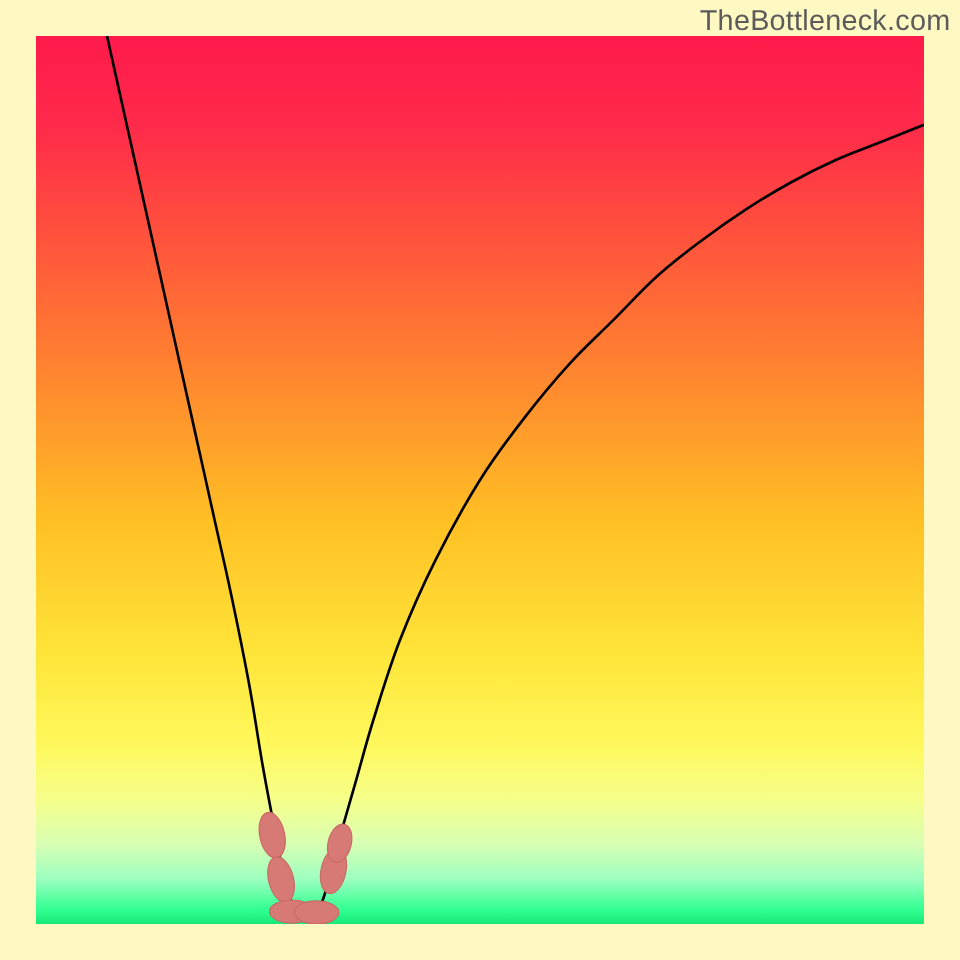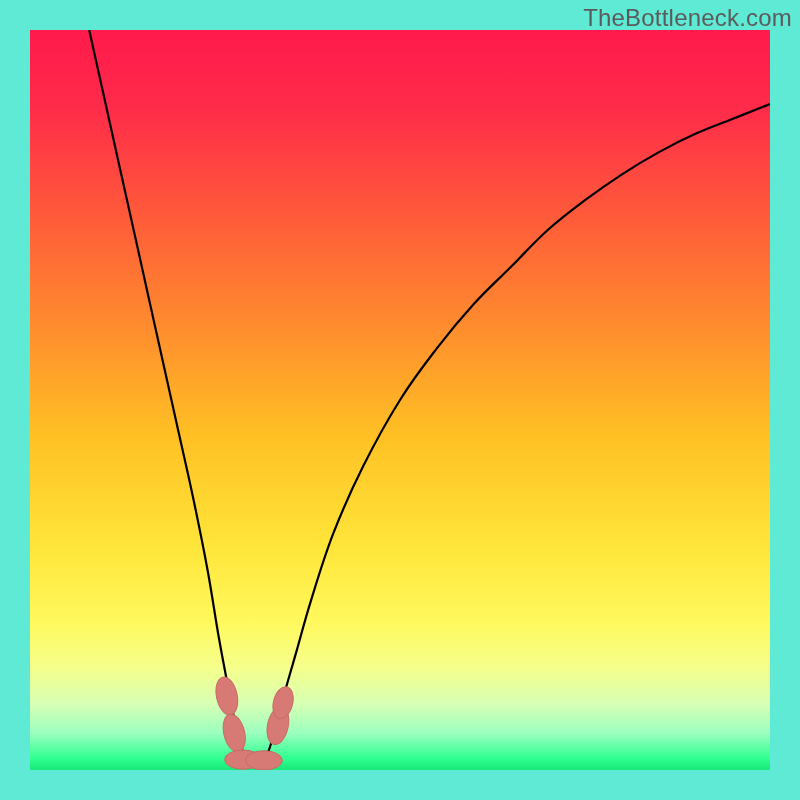--- a/index.html
+++ b/index.html
@@ -9,21 +9,21 @@
     height: 800px;
     background: #000;
     overflow: hidden;
   }
   .frame {
     position: absolute;
     left: 0;
     top: 0;
     width: 800px;
     height: 800px;
-    background: #5eead4;
+    background: #fef9c3;
   }
   .plot {
     position: absolute;
     left: 30px;
     top: 30px;
     width: 740px;
     height: 740px;
     overflow: hidden;
   }
   .watermark {

